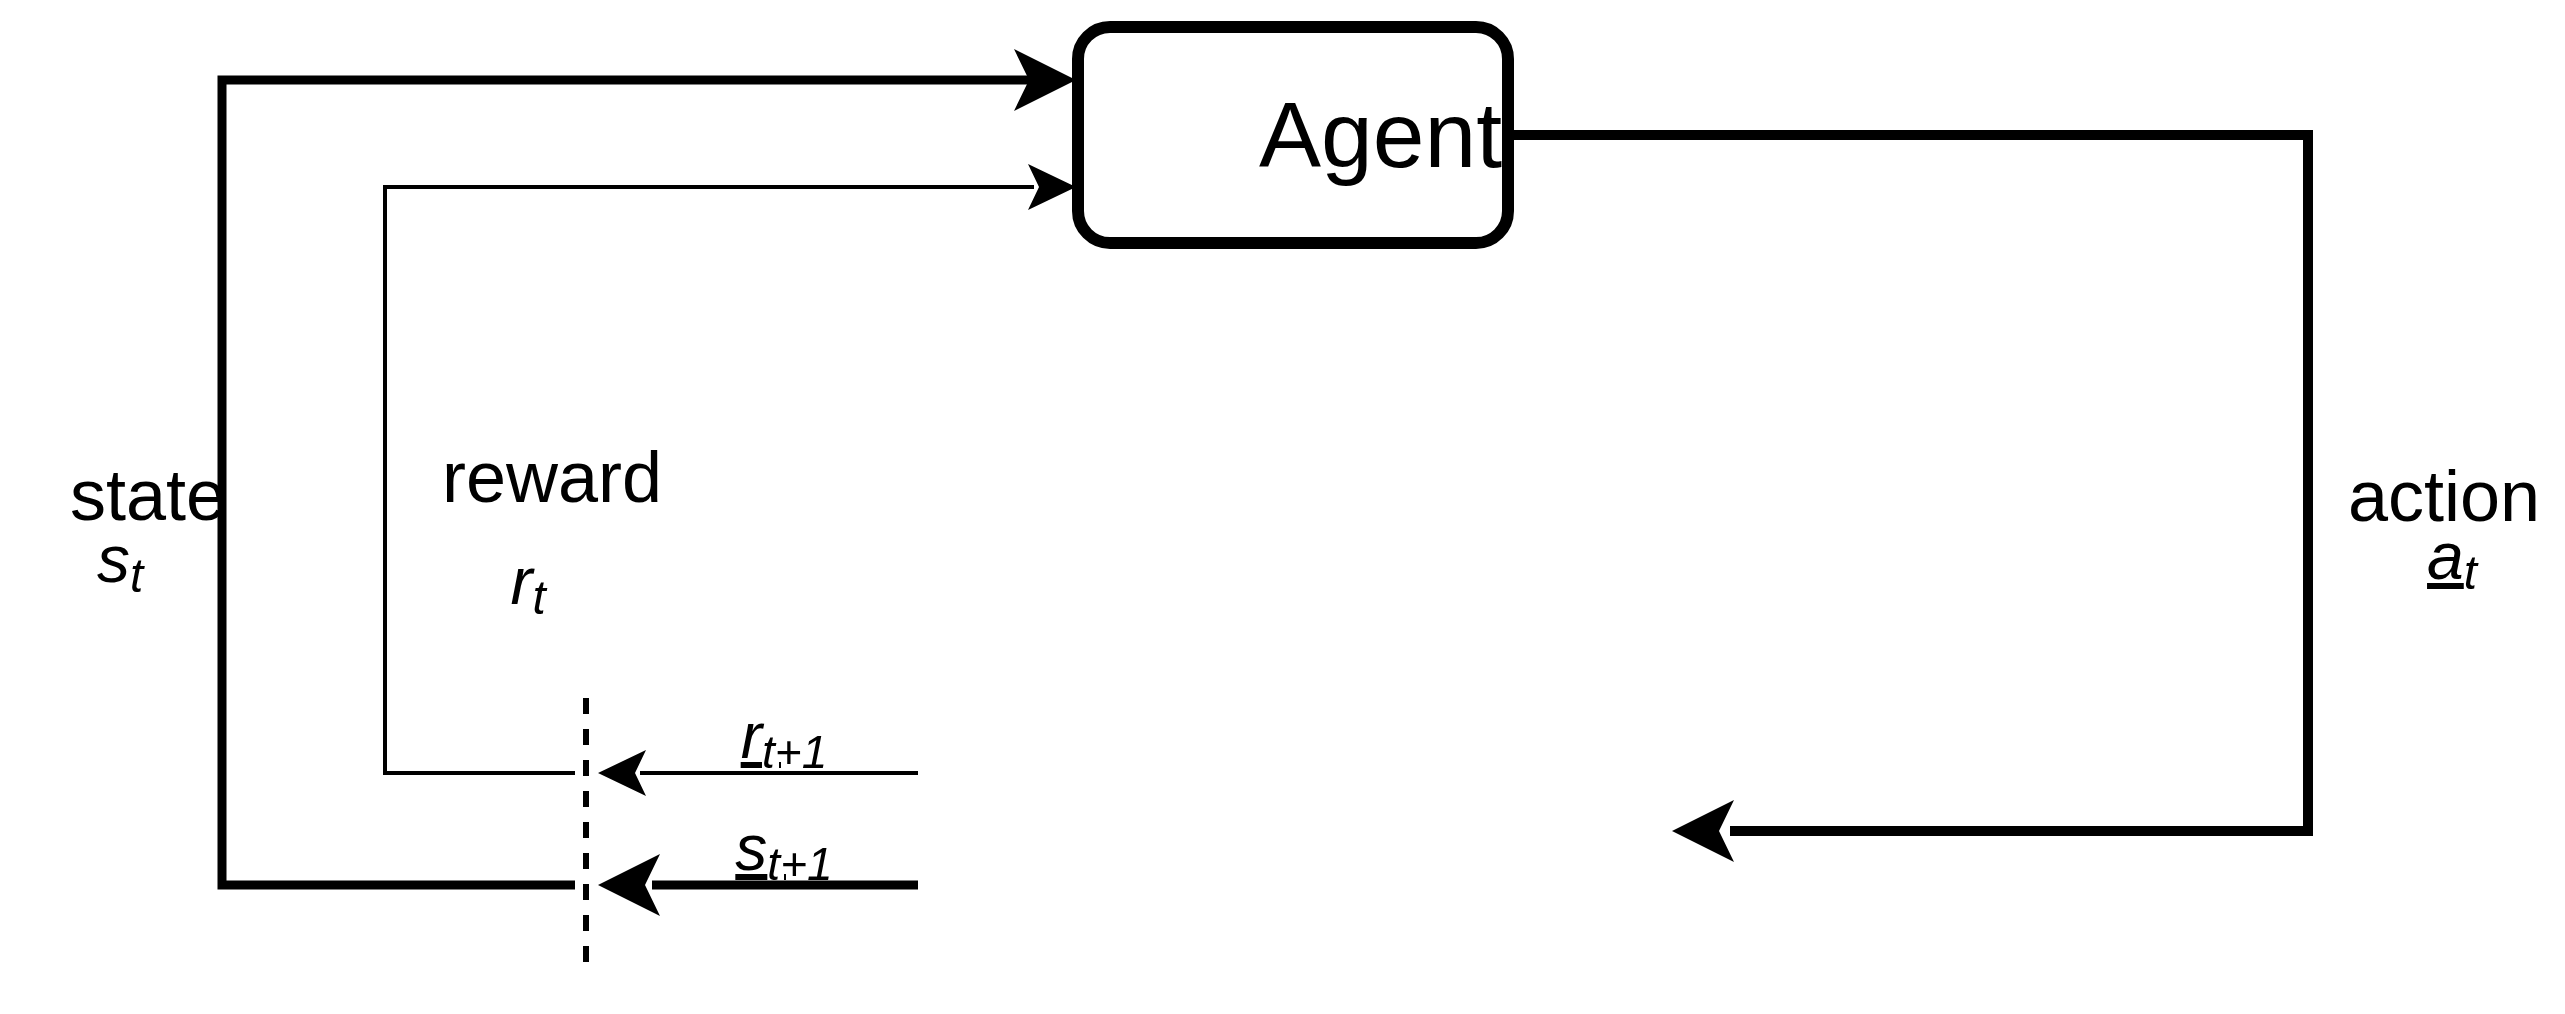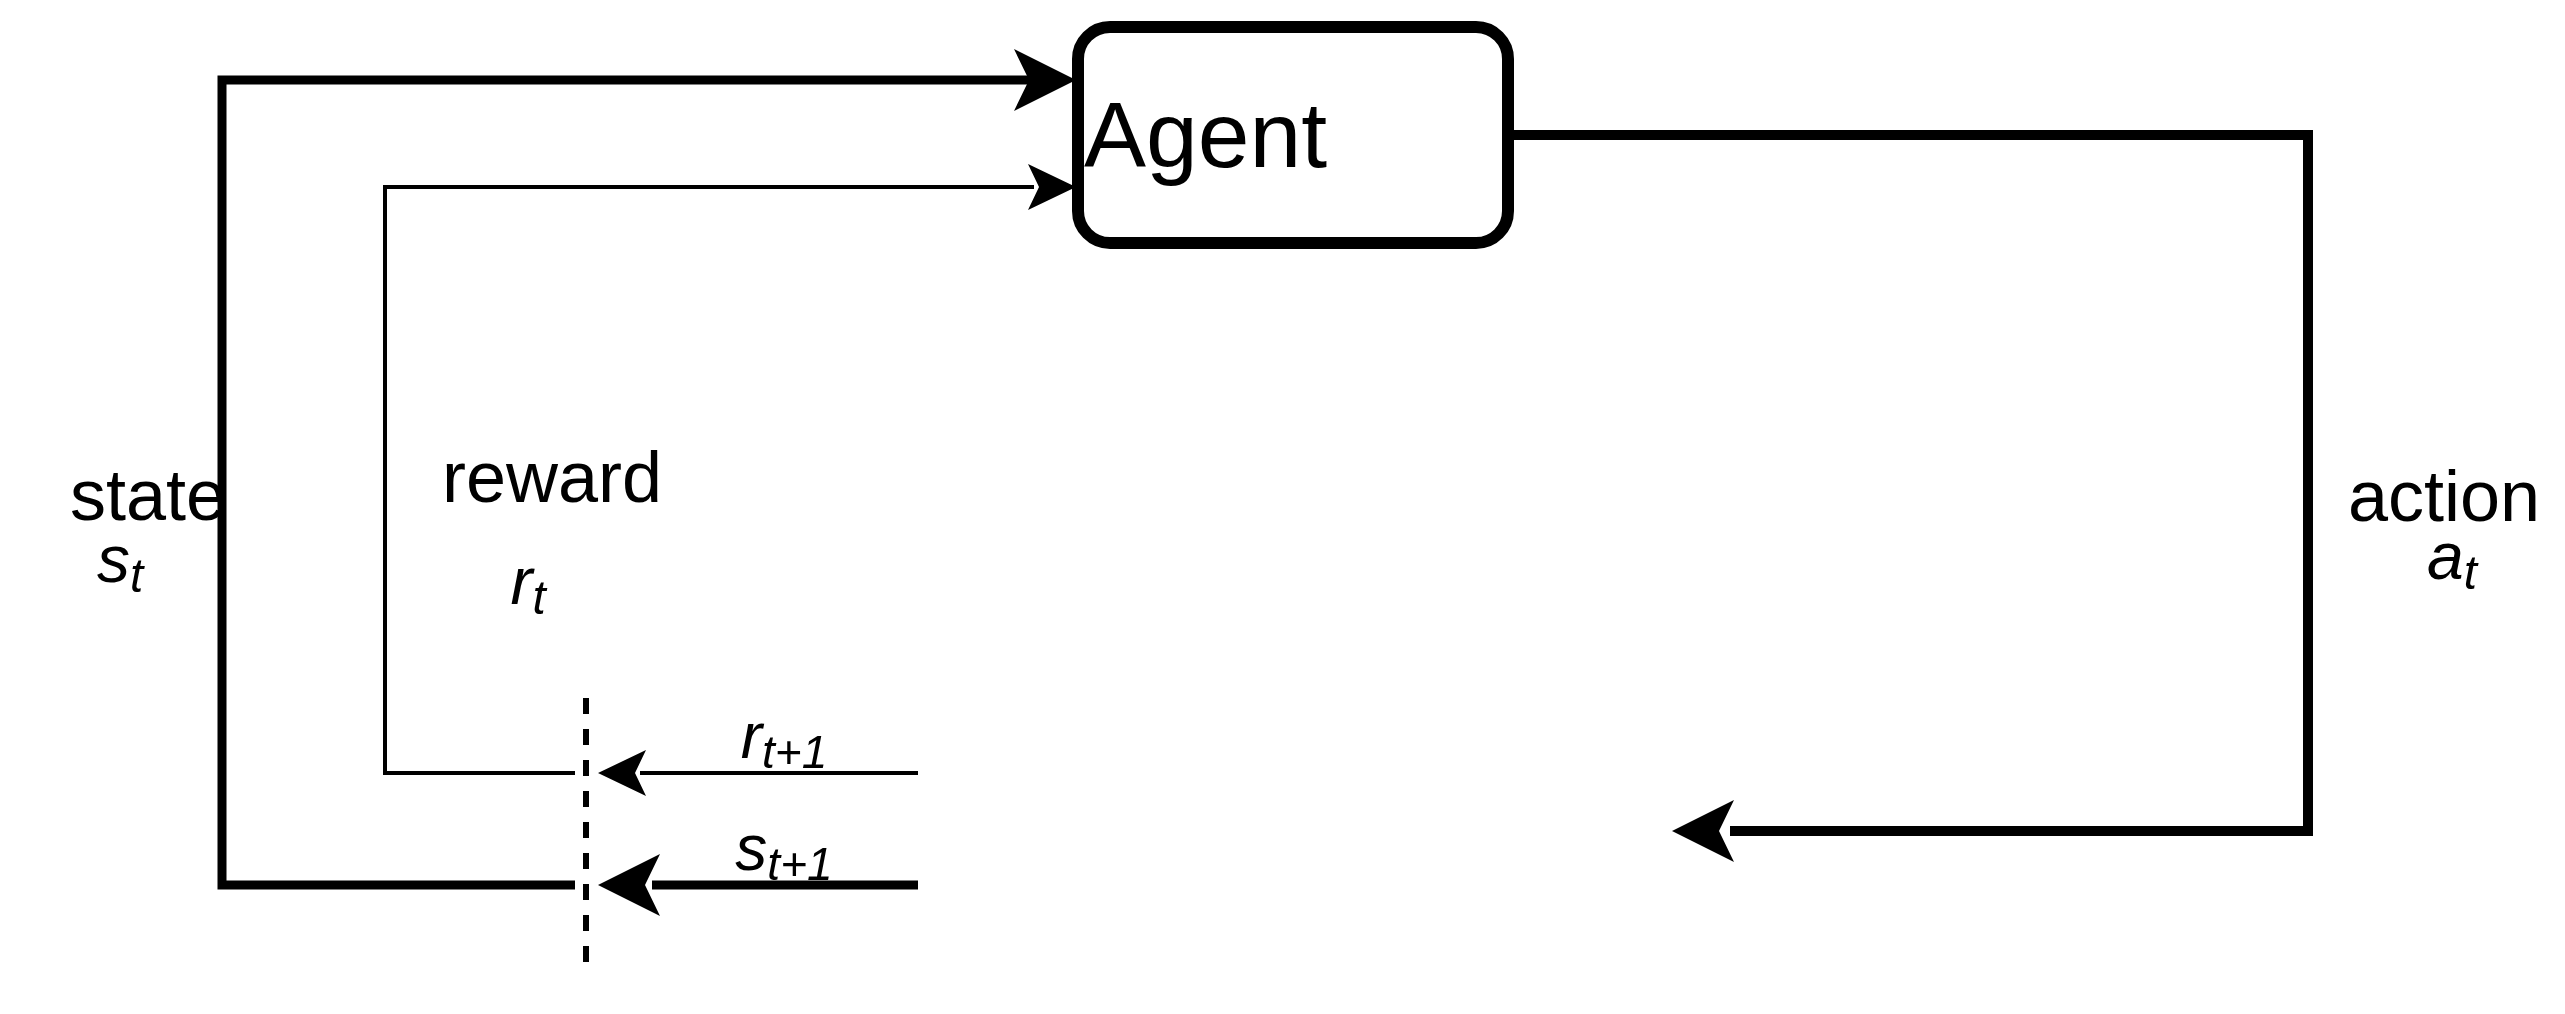--- a/index.html
+++ b/index.html
@@ -43,21 +43,21 @@
     stroke: none;
   }
   .node {
     position: absolute;
     box-sizing: border-box;
     background: var(--bg, #ffffff);
     border: 12px solid var(--ink, #000000);
     border-radius: 38px;
     display: flex;
     align-items: center;
-    justify-content: flex-start;
+    justify-content: flex-end;
   }
   .node-agent {
     left: 1072px;
     top: 21px;
     width: 442px;
     height: 228px;
   }
   .node-environment {
     left: 914px;
     top: 719px;
@@ -91,34 +91,35 @@
     bottom: -0.22em;
   }
   .edge-sym {
     position: absolute;
     transform: translate(-50%, -100%);
     font-style: italic;
     font-size: 64px;
     line-height: 1;
     white-space: nowrap;
     color: var(--ink, #000000);
+    text-decoration: underline;
   }
   .edge-sym sub {
     font-size: 0.72em;
     line-height: 0;
     vertical-align: baseline;
     position: relative;
     bottom: -0.22em;
   }
   .lbl-state-word  { left: 108px;  top: 495px; margin-left: 40px; }
   .lbl-state-sym   { left: 120px;  top: 559px; }
   .lbl-reward-word { left: 528px;  top: 477px; margin-left: 24px; }
   .lbl-reward-sym  { left: 528px;  top: 581px; }
   .lbl-action-word { left: 2444px; top: 496px; }
-  .lbl-action-sym  { left: 2452px; top: 556px; }
+  .lbl-action-sym  { left: 2452px; top: 556px; text-decoration: underline; }
   .lbl-next-reward { left: 784px;  top: 768px; }
   .lbl-next-state  { left: 784px;  top: 880px; }
 </style>
 </head>
 <body>
 
 <div class="stage">
 
   <svg class="wires" viewBox="0 0 2565 1014" xmlns="http://www.w3.org/2000/svg">
 

